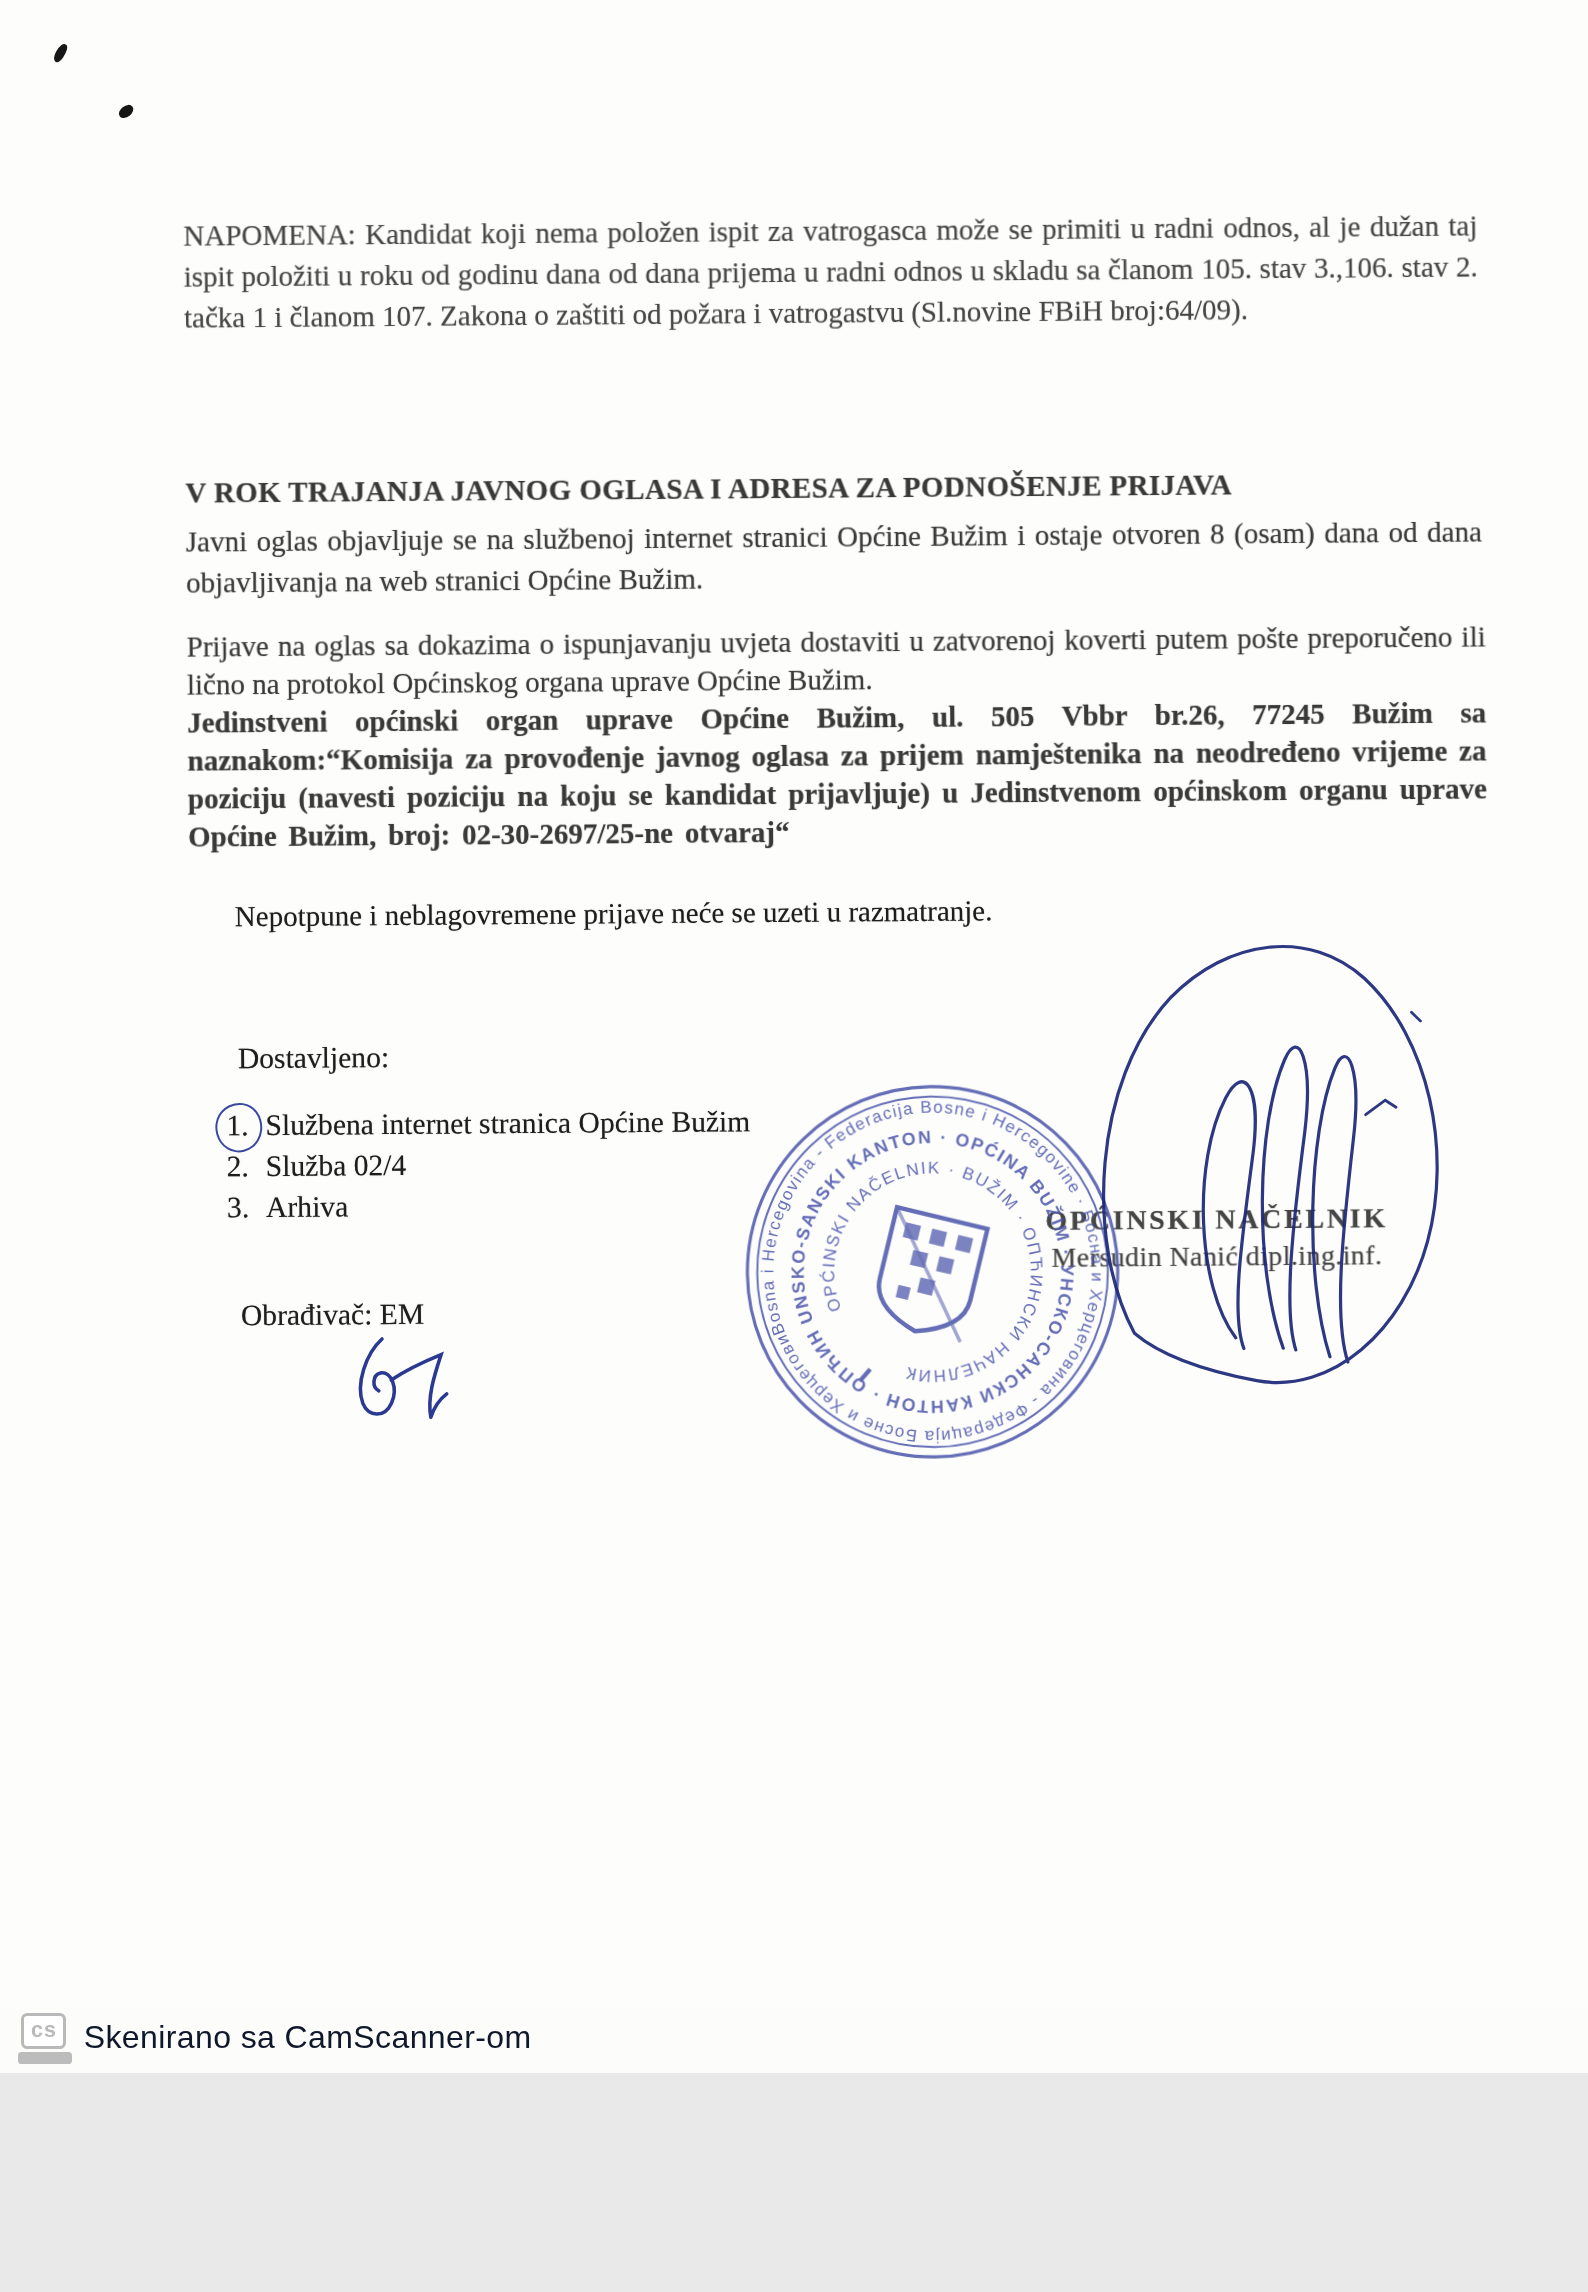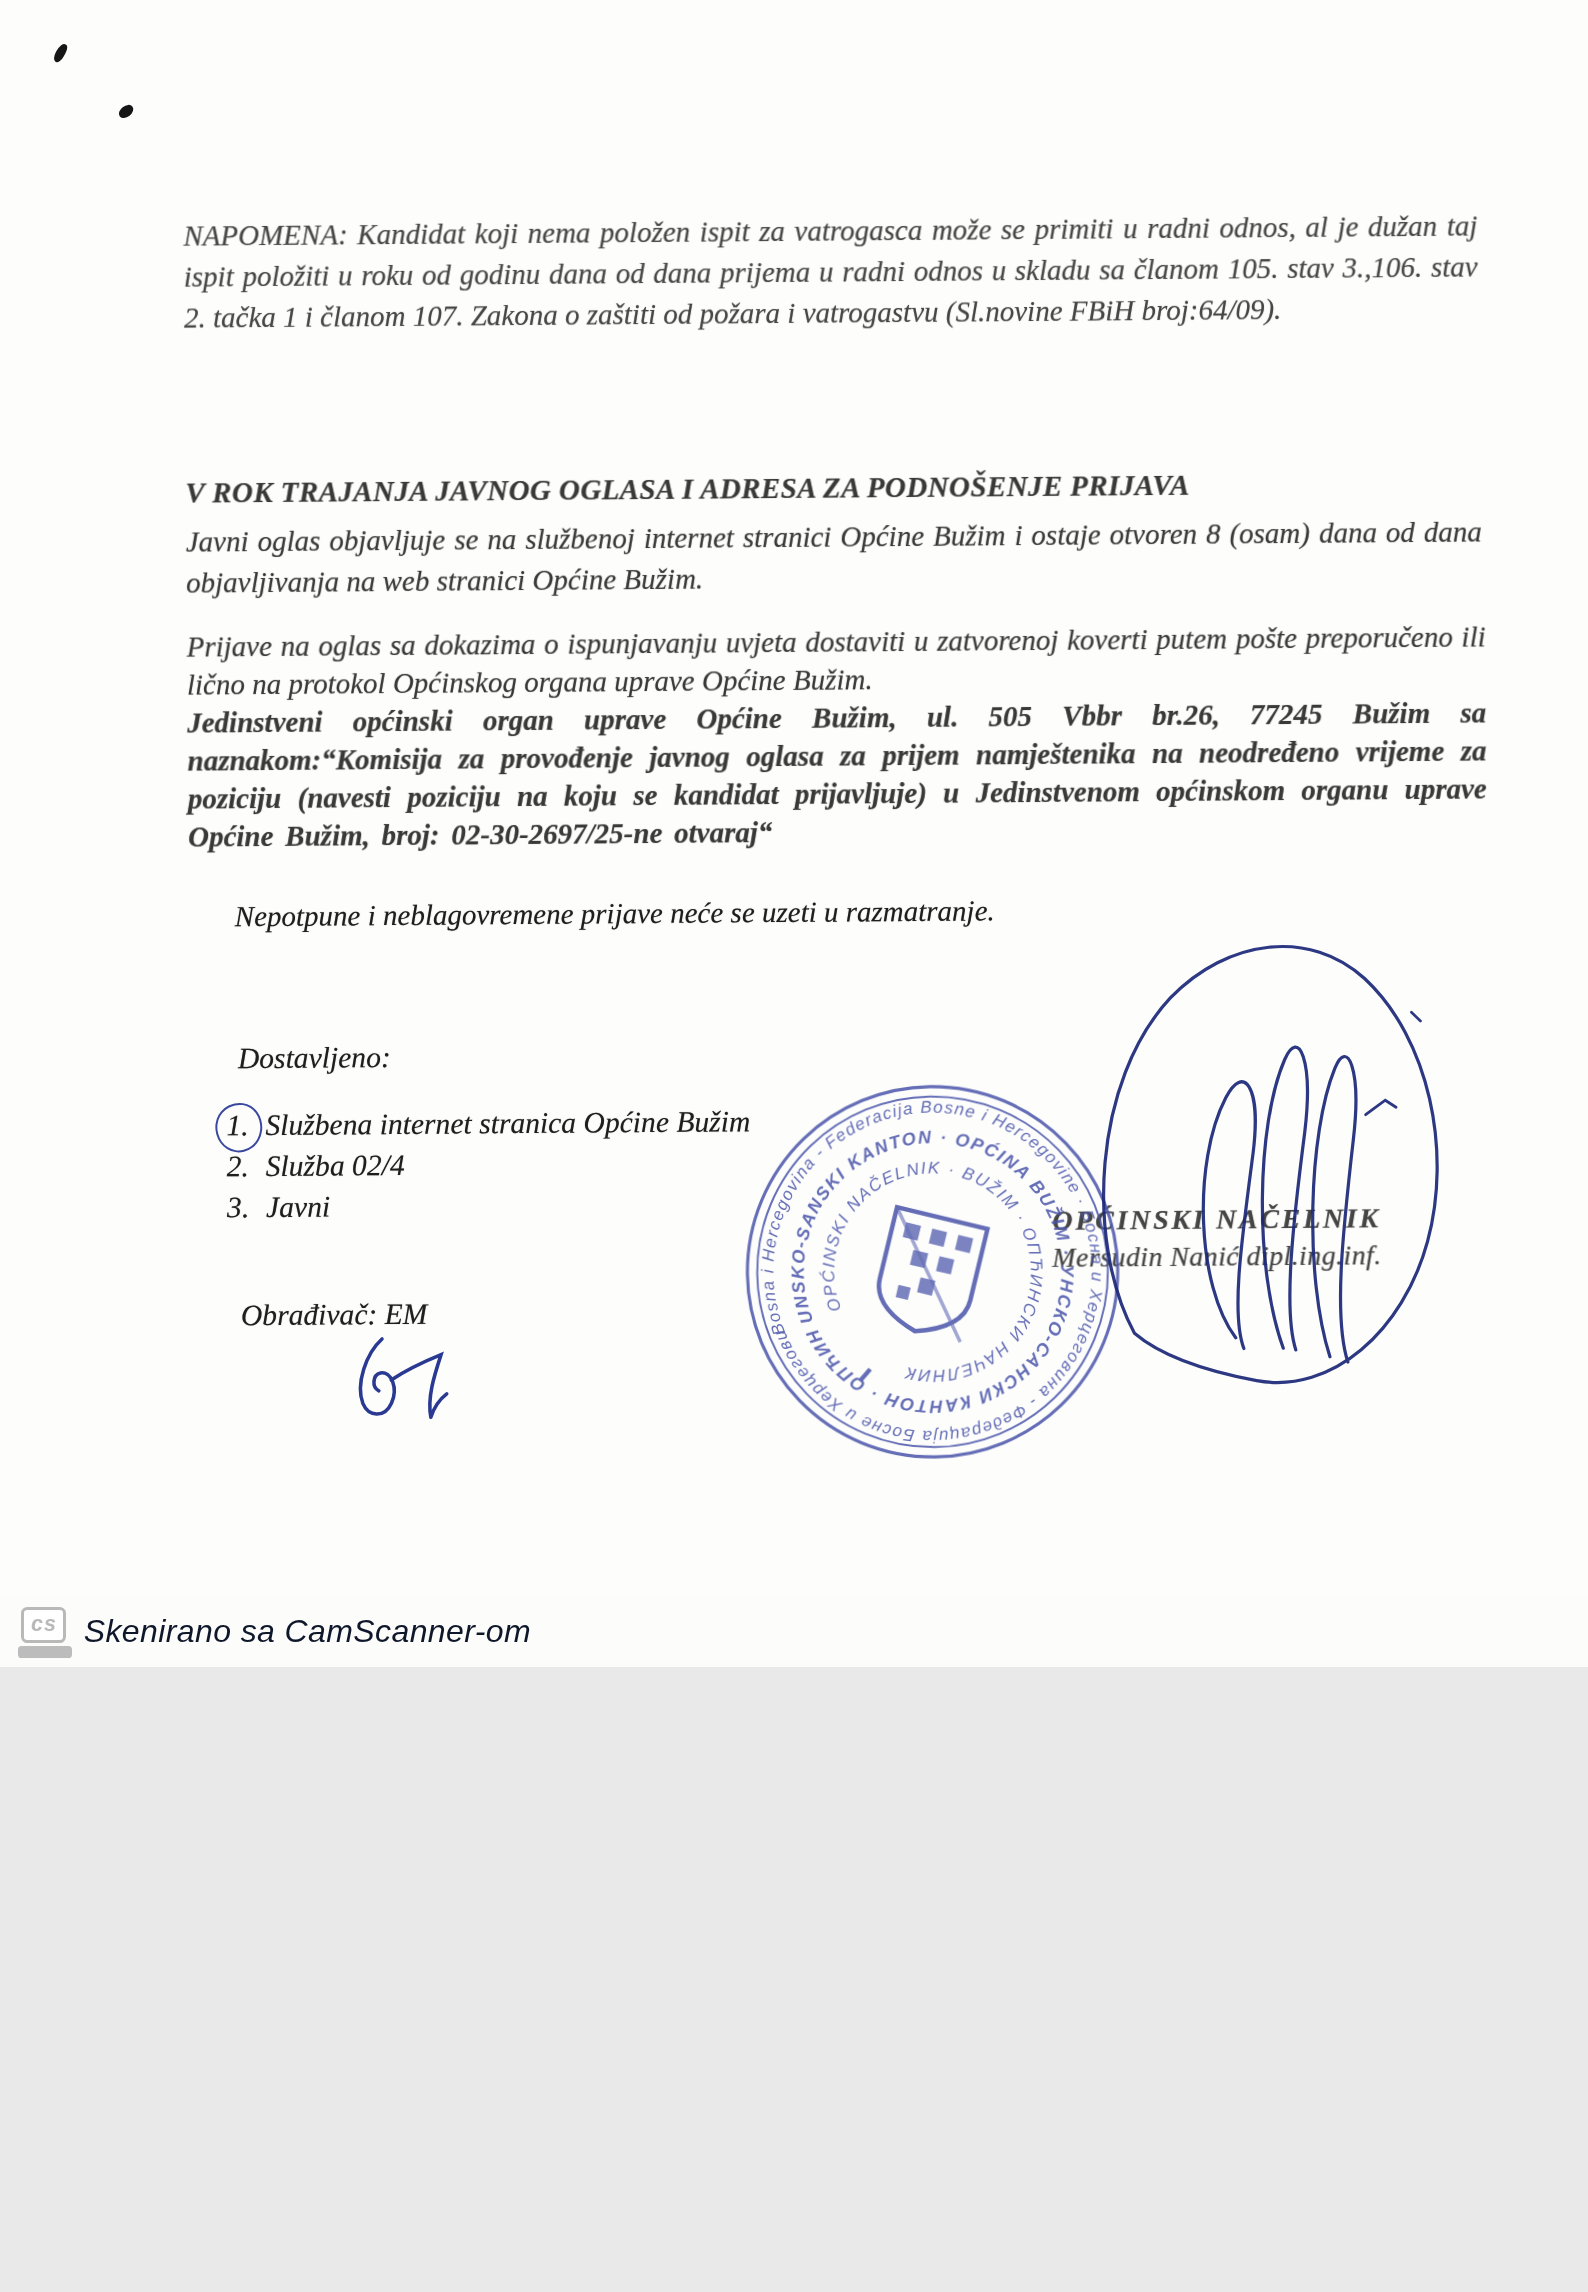--- a/index.html
+++ b/index.html
@@ -1,23 +1,22 @@
 <!DOCTYPE html>
 <html style="font-size:14.3px"><head>
 <meta charset="utf-8">
 <style>
   html,body{margin:0;padding:0;background:#e9e9e9;}
   .page{
     position:relative;
-    width:1589px;height:1667px;
+    width:1589px;height:2073px;
     background:#fdfdfc;
     overflow:hidden;
     font-family:"Liberation Serif","DejaVu Serif",serif;
     color:#1e1e1e;
-    font-style:italic;
   }
   .content{
     position:absolute;left:0;top:0;width:1589px;height:2293px;
     transform:rotate(-0.45deg);
     transform-origin:269px 1075px;
   }
   .scan{ text-shadow:0 0 1px rgba(45,45,45,.55); }
   .faded{ opacity:.82; filter:blur(0.3px); }
   .semifaded{ opacity:.88; filter:blur(0.2px); }
 
@@ -119,21 +118,21 @@
       <div class="row">
         <span class="num circled">1.</span>
         <span class="dlabel">Službena internet stranica Općine Bužim</span>
       </div>
       <div class="row">
         <span class="num">2.</span>
         <span class="dlabel">Služba 02/4</span>
       </div>
       <div class="row">
         <span class="num">3.</span>
-        <span class="dlabel">Javni</span>
+        <span class="dlabel">Arhiva</span>
       </div>
     </div>
 
     <p class="obradivac scan">Obrađivač: EM</p>
 
     <svg class="initials-svg" width="125" height="103" viewBox="0 0 140 115">
       <g fill="none" stroke="#2a3a92" stroke-width="4" stroke-linecap="round">
         <path d="M38,12 C 20,28 8,62 16,84 C 22,99 40,101 48,84 C 56,67 48,48 36,50 C 27,52 26,66 34,70"></path>
         <path d="M48,58 C 66,46 84,38 104,30 C 96,54 88,78 92,100 M92,100 C 96,88 102,80 110,74"></path>
       </g>

